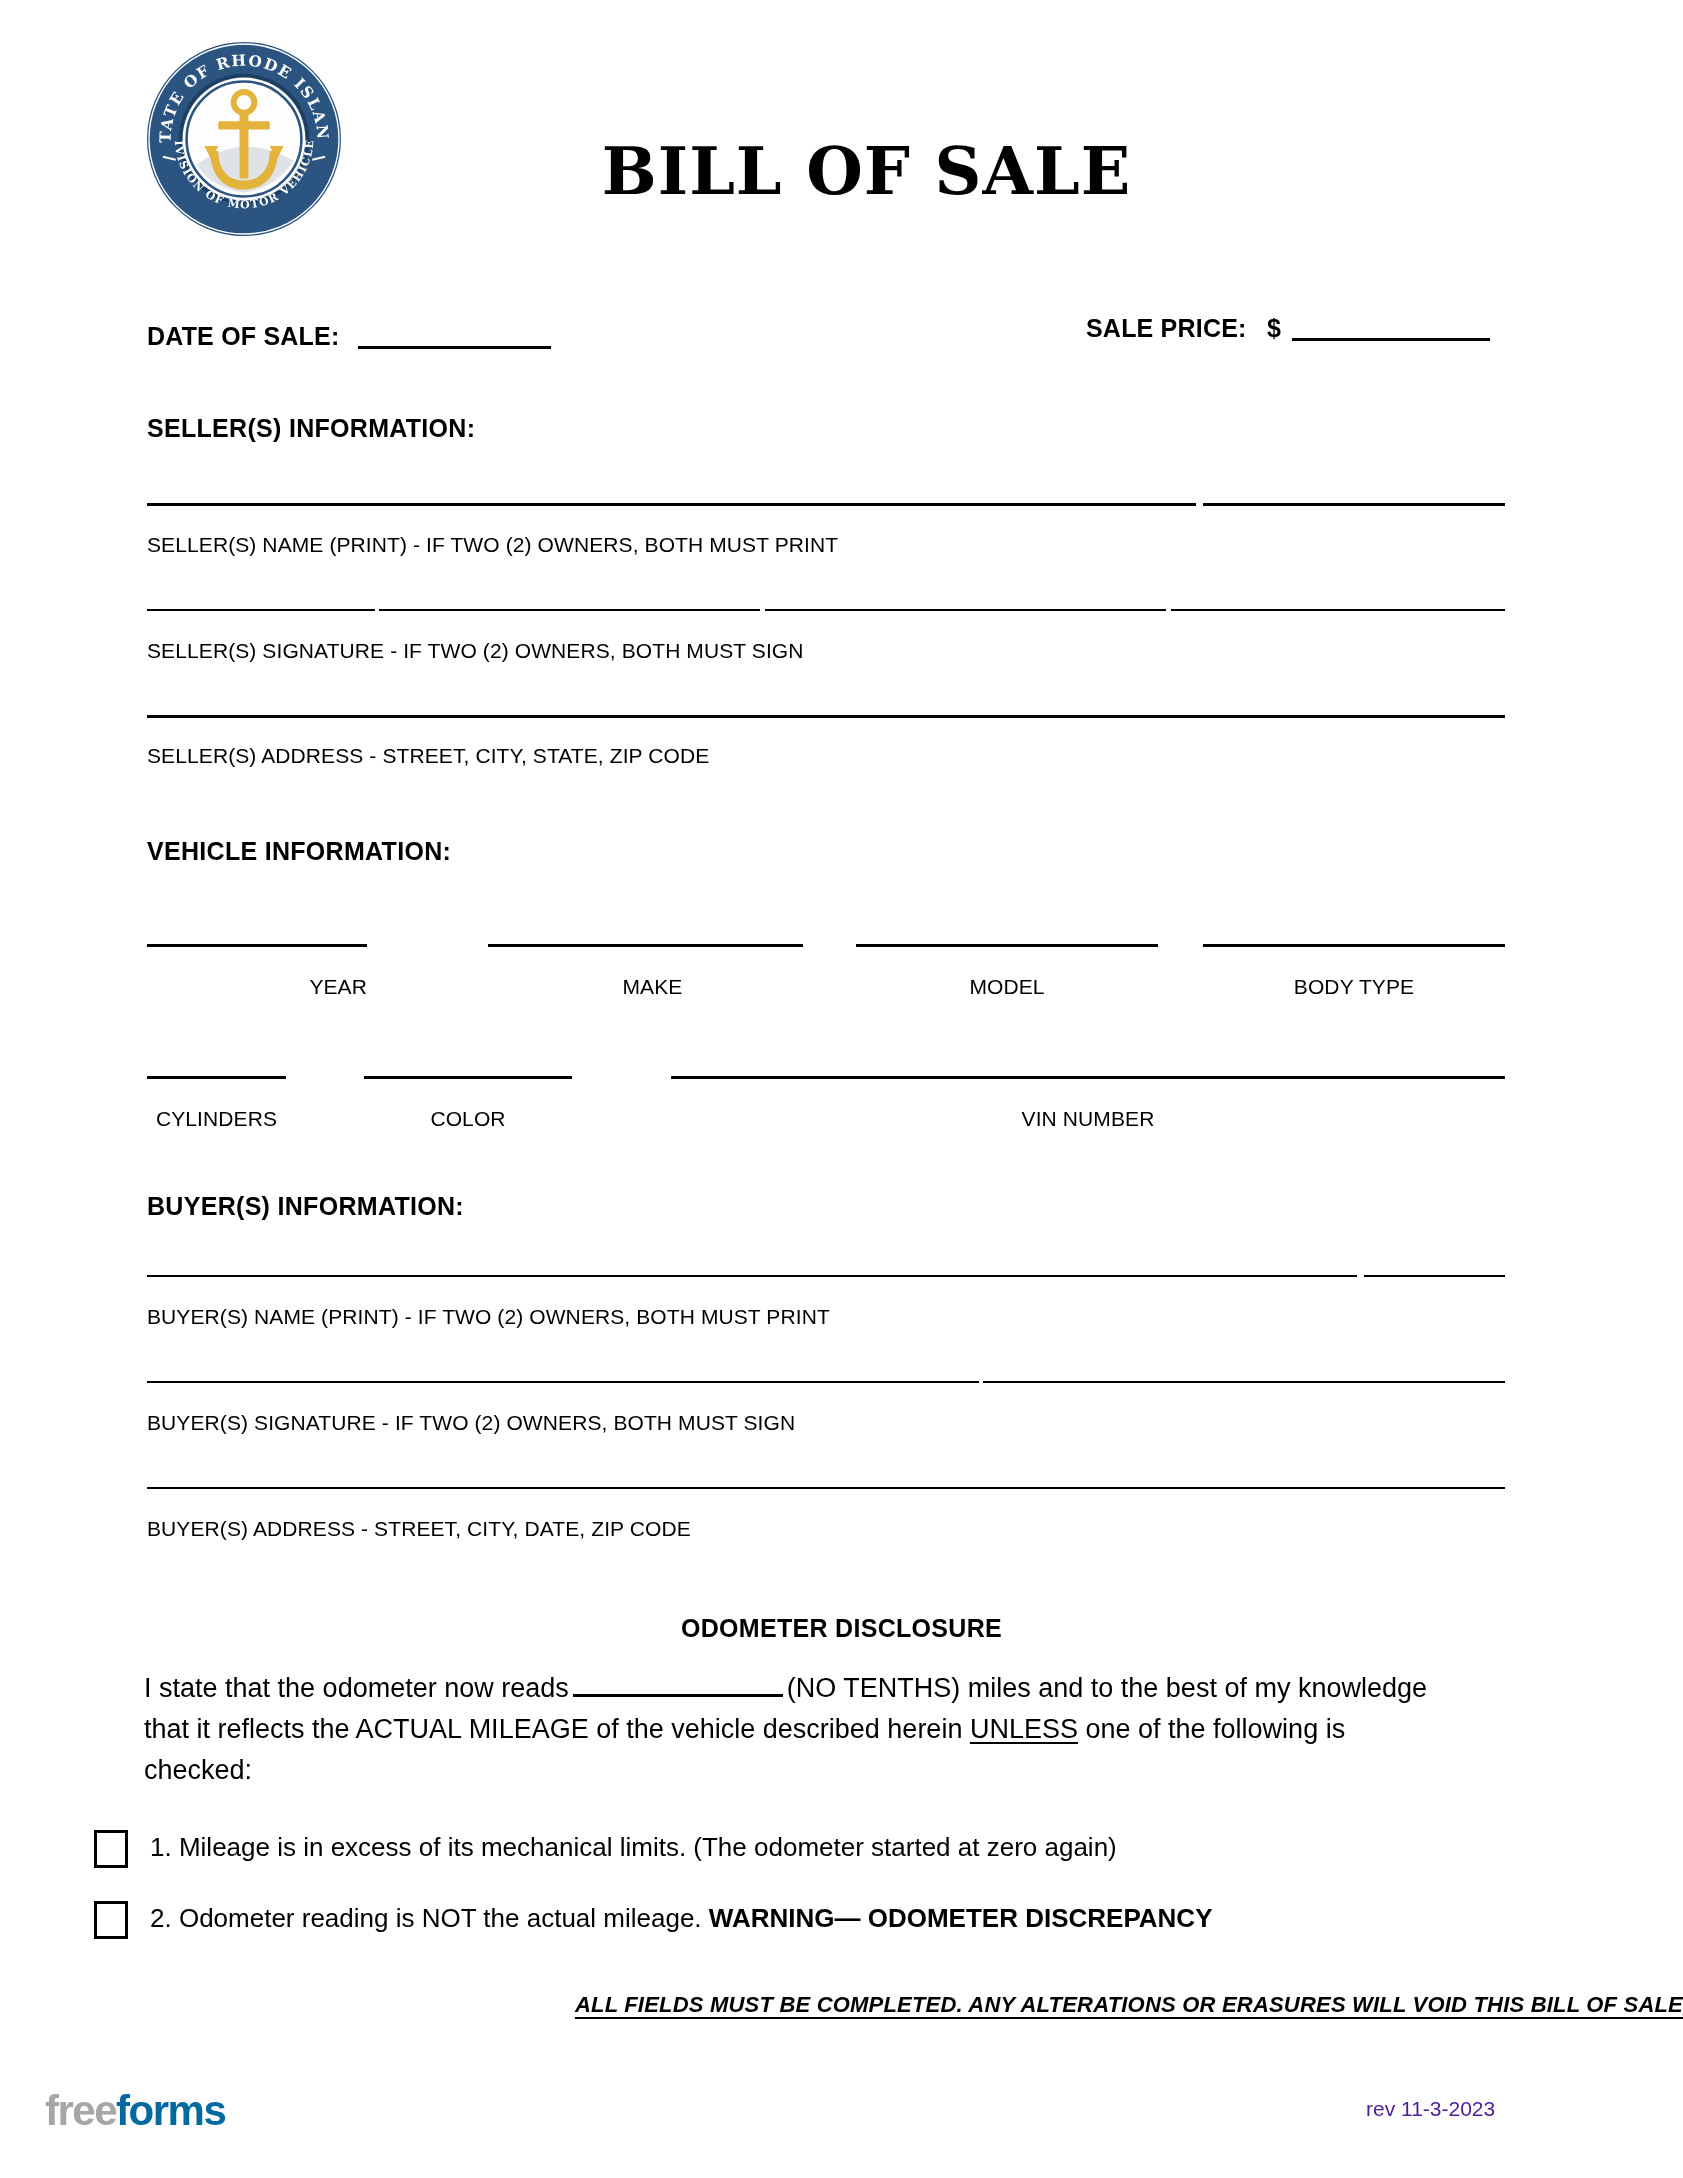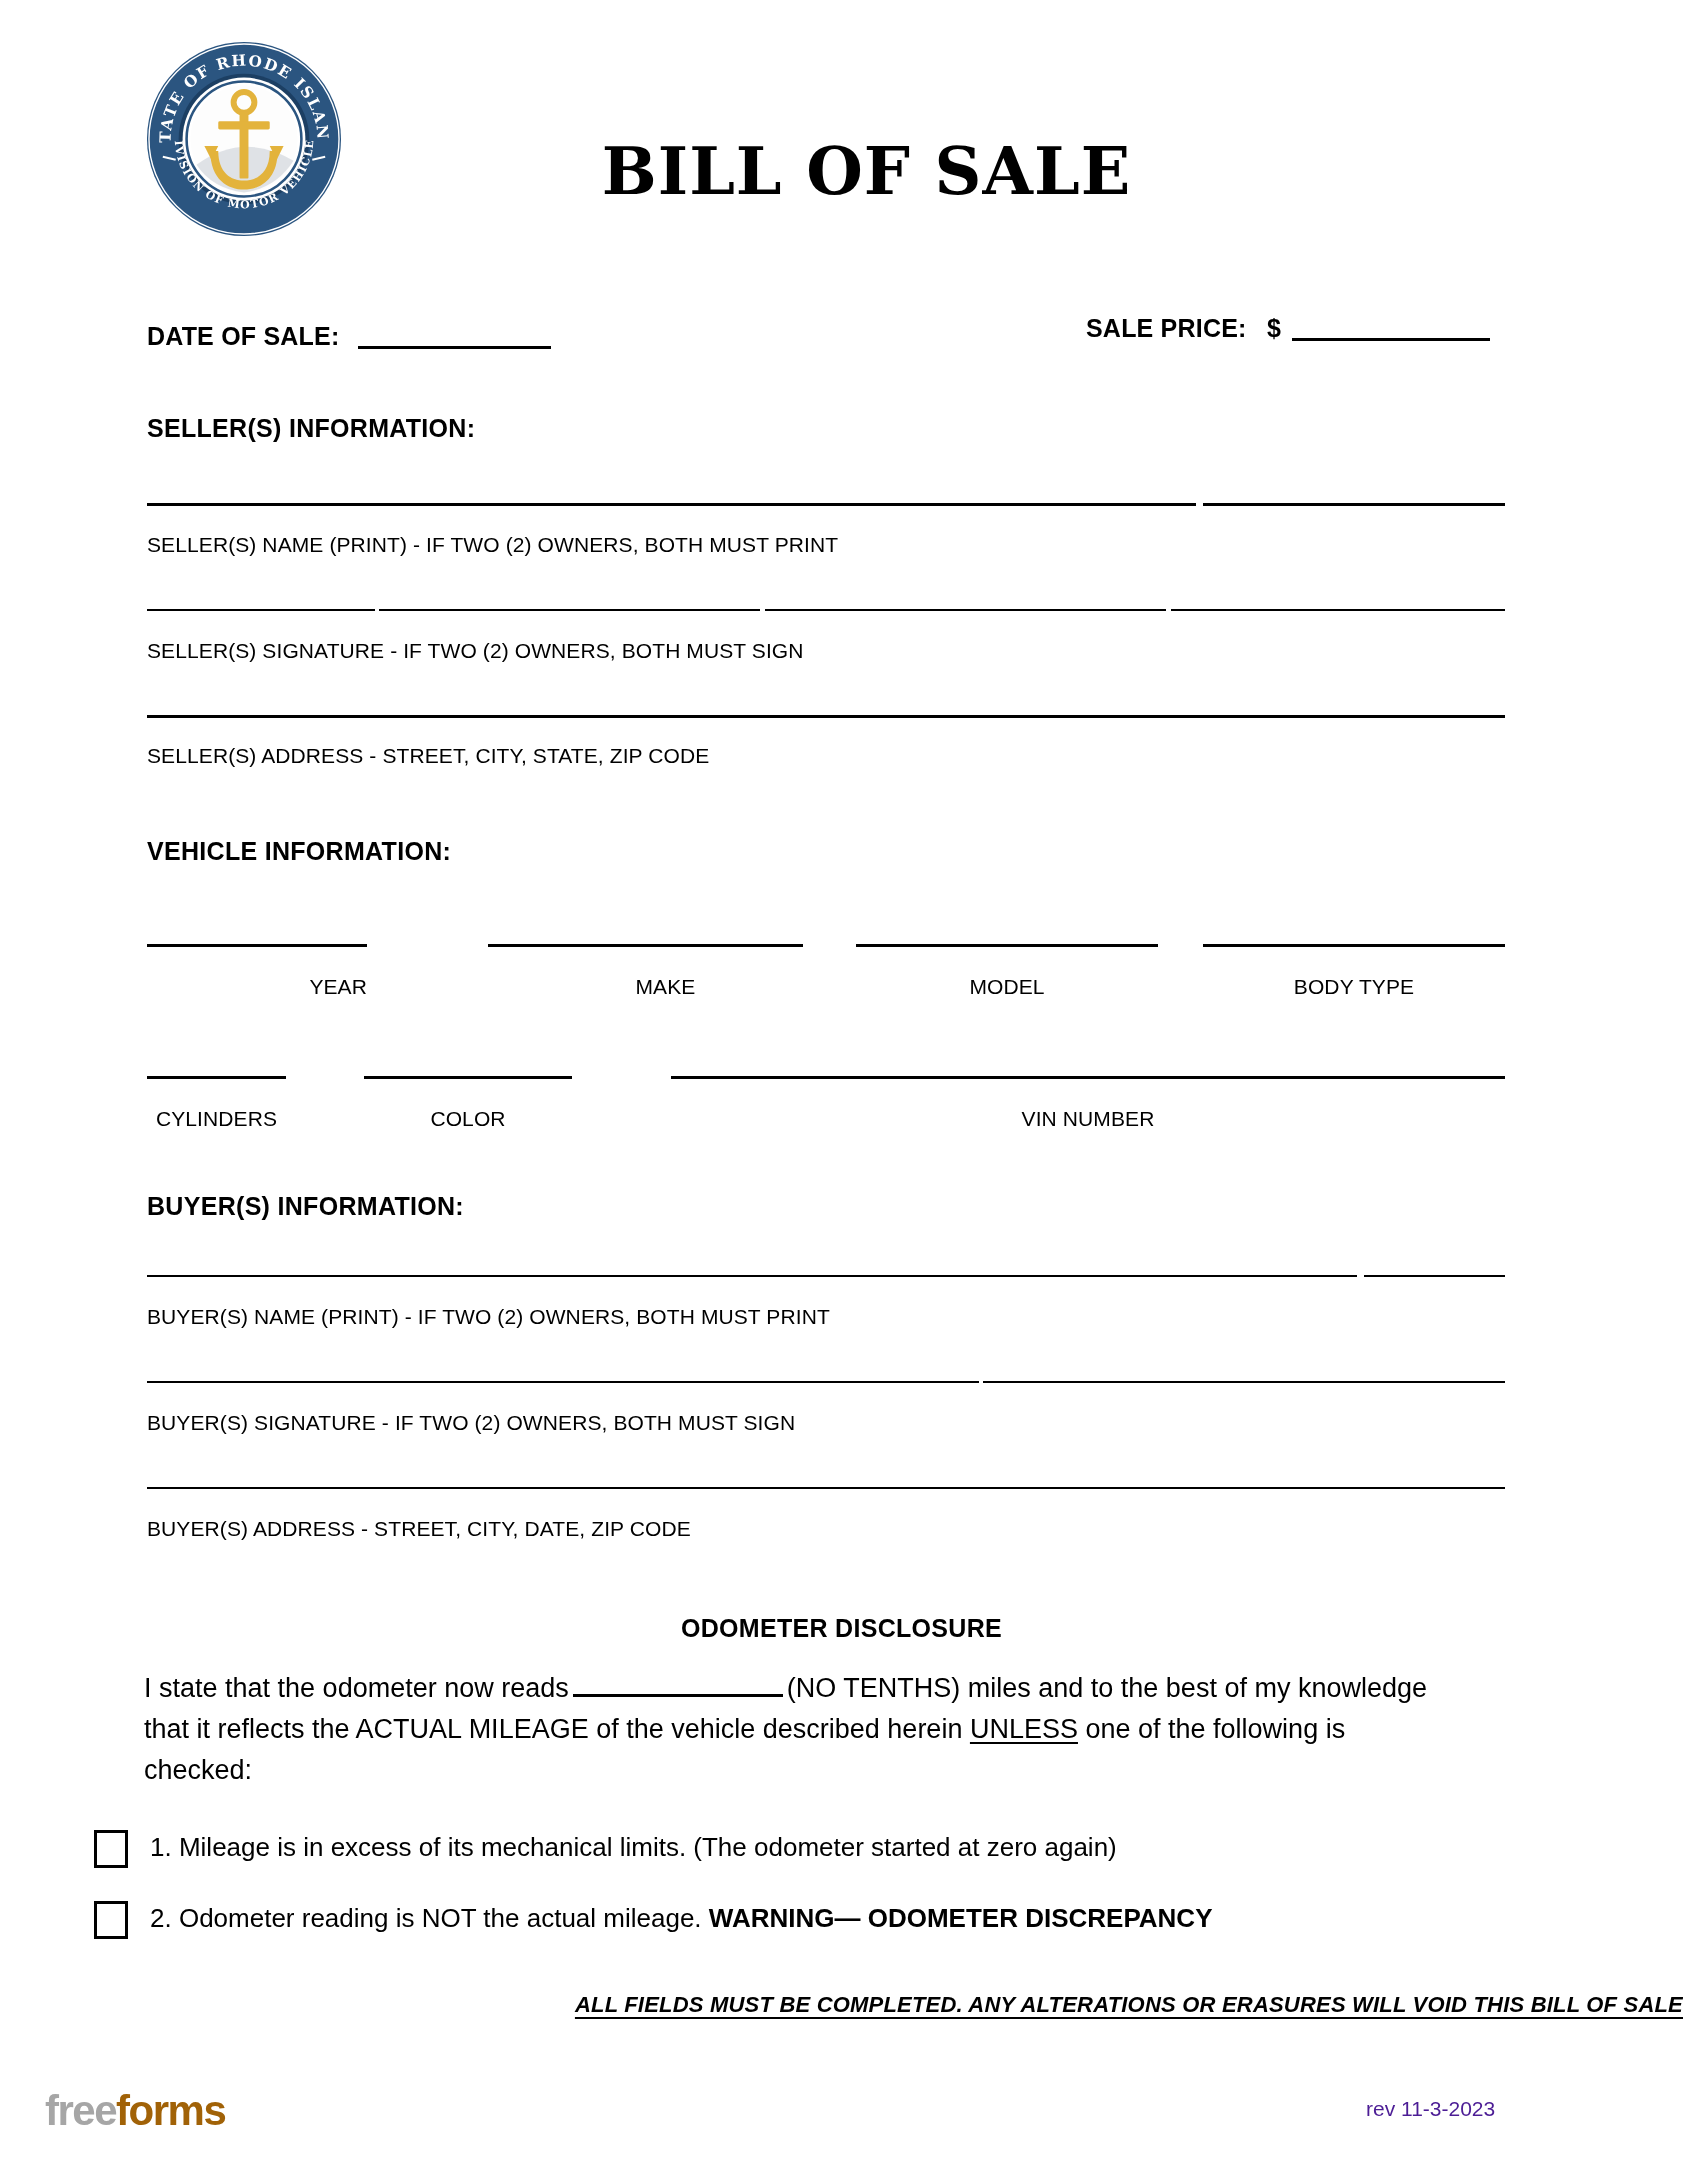--- a/index.html
+++ b/index.html
@@ -152,21 +152,21 @@
   
   .brand {
     position: absolute;
     left: 45px;
     top: 2087px;
     font-size: 42px;
     font-weight: bold;
     letter-spacing: -1.5px;
   }
   .brand .free { color: #a6a6a6; }
-  .brand .forms { color: #a16207; }
+  .brand .forms { color: #0369a1; }
   .revision {
     position: absolute;
     left: 1366px;
     top: 2097px;
     font-size: 21px;
     color: #4c1d95;
   }
 </style>
 </head>
 <body>
@@ -238,21 +238,21 @@
   <div class="fieldlabel" style="left:147px; top:744px;">SELLER(S) ADDRESS - STREET, CITY, STATE, ZIP CODE</div>
 
   <div class="section-head" style="left:147px; top:837px;">VEHICLE INFORMATION:</div>
 
   <div class="rule" style="left:147px; top:944px; width:220px;"></div>
   <div class="rule" style="left:488px; top:944px; width:315px;"></div>
   <div class="rule" style="left:856px; top:944px; width:302px;"></div>
   <div class="rule" style="left:1203px; top:944px; width:302px;"></div>
 
   <div class="fieldlabel" style="left:147px; top:975px; width:220px; text-align:right;">YEAR</div>
-  <div class="fieldlabel" style="left:508px; top:975px; width:315px; text-align:center;">MAKE</div>
+  <div class="fieldlabel" style="left:495px; top:975px; width:315px; text-align:center;">MAKE</div>
   <div class="fieldlabel" style="left:856px; top:975px; width:302px; text-align:center;">MODEL</div>
   <div class="fieldlabel" style="left:1203px; top:975px; width:302px; text-align:center;">BODY TYPE</div>
 
   <div class="rule" style="left:147px; top:1076px; width:139px;"></div>
   <div class="rule" style="left:364px; top:1076px; width:208px;"></div>
   <div class="rule" style="left:671px; top:1076px; width:834px;"></div>
 
   <div class="fieldlabel" style="left:147px; top:1107px; width:139px; text-align:center;">CYLINDERS</div>
   <div class="fieldlabel" style="left:364px; top:1107px; width:208px; text-align:center;">COLOR</div>
   <div class="fieldlabel" style="left:671px; top:1107px; width:834px; text-align:center;">VIN NUMBER</div>

